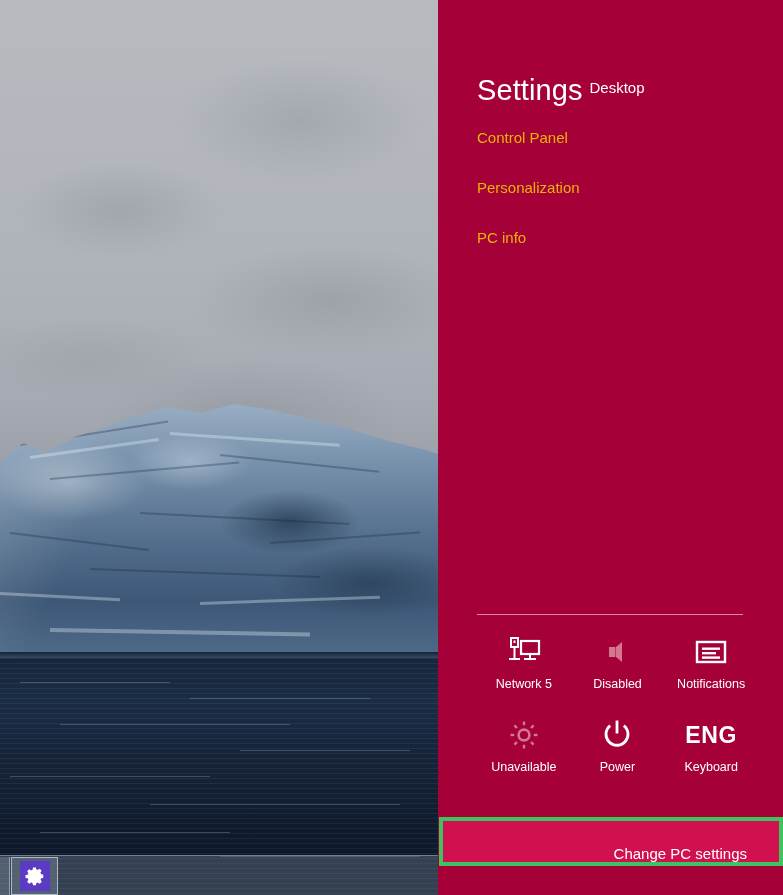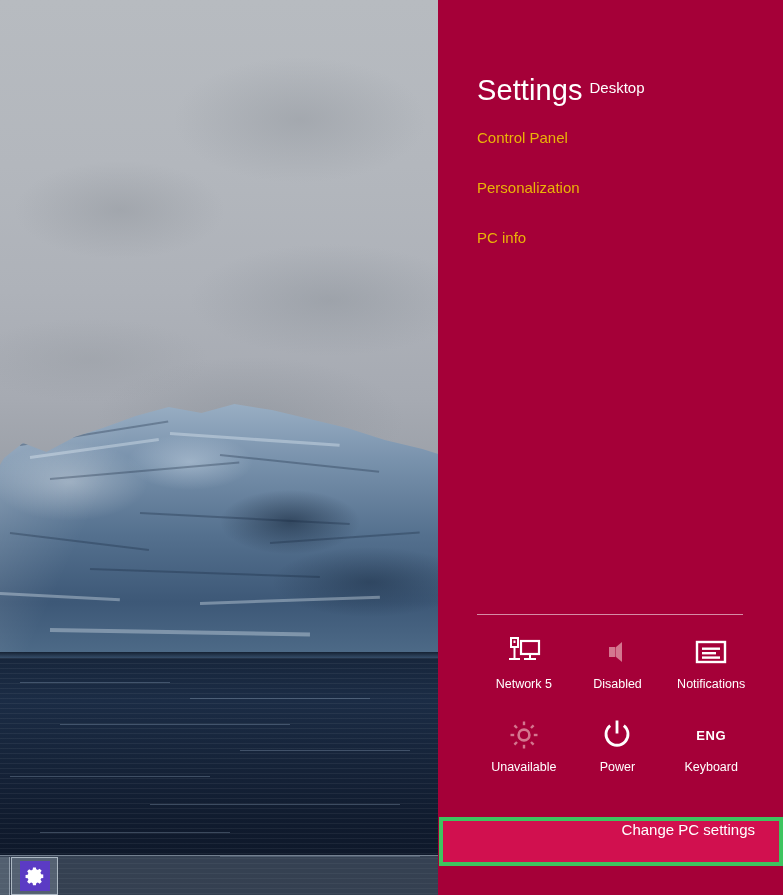--- a/index.html
+++ b/index.html
@@ -193,21 +193,21 @@
   }
   .quick-glyph svg { display: block; }
   .quick-label {
     font-size: 12.5px;
     color: #ffffff;
     line-height: 14px;
     white-space: nowrap;
   }
   .quick-item.off .quick-label { color: #ffffff; }
   .eng-text {
-    font-size: 13px;
+    font-size: 23px;
     font-weight: bold;
     letter-spacing: .6px;
     color: #ffffff;
   }
 
   
   #pcsettings-highlight {
     position: absolute;
     left: 439px;
     top: 817px;
@@ -221,24 +221,24 @@
   }
   #pcsettings-btn {
     position: absolute;
     left: 443px;
     top: 821px;
     width: 336px;
     height: 41px;
     background: #d1104f;
     z-index: 5;
     display: flex;
-    align-items: flex-start;
+    align-items: flex-end;
     justify-content: flex-end;
     box-sizing: border-box;
-    padding-right: 24px;
+    padding-right: 32px;
     cursor: default;
   }
   #pcsettings-label {
     font-size: 15px;
     color: #ffffff;
     white-space: nowrap;
   }
 </style>
 </head>
 <body>

